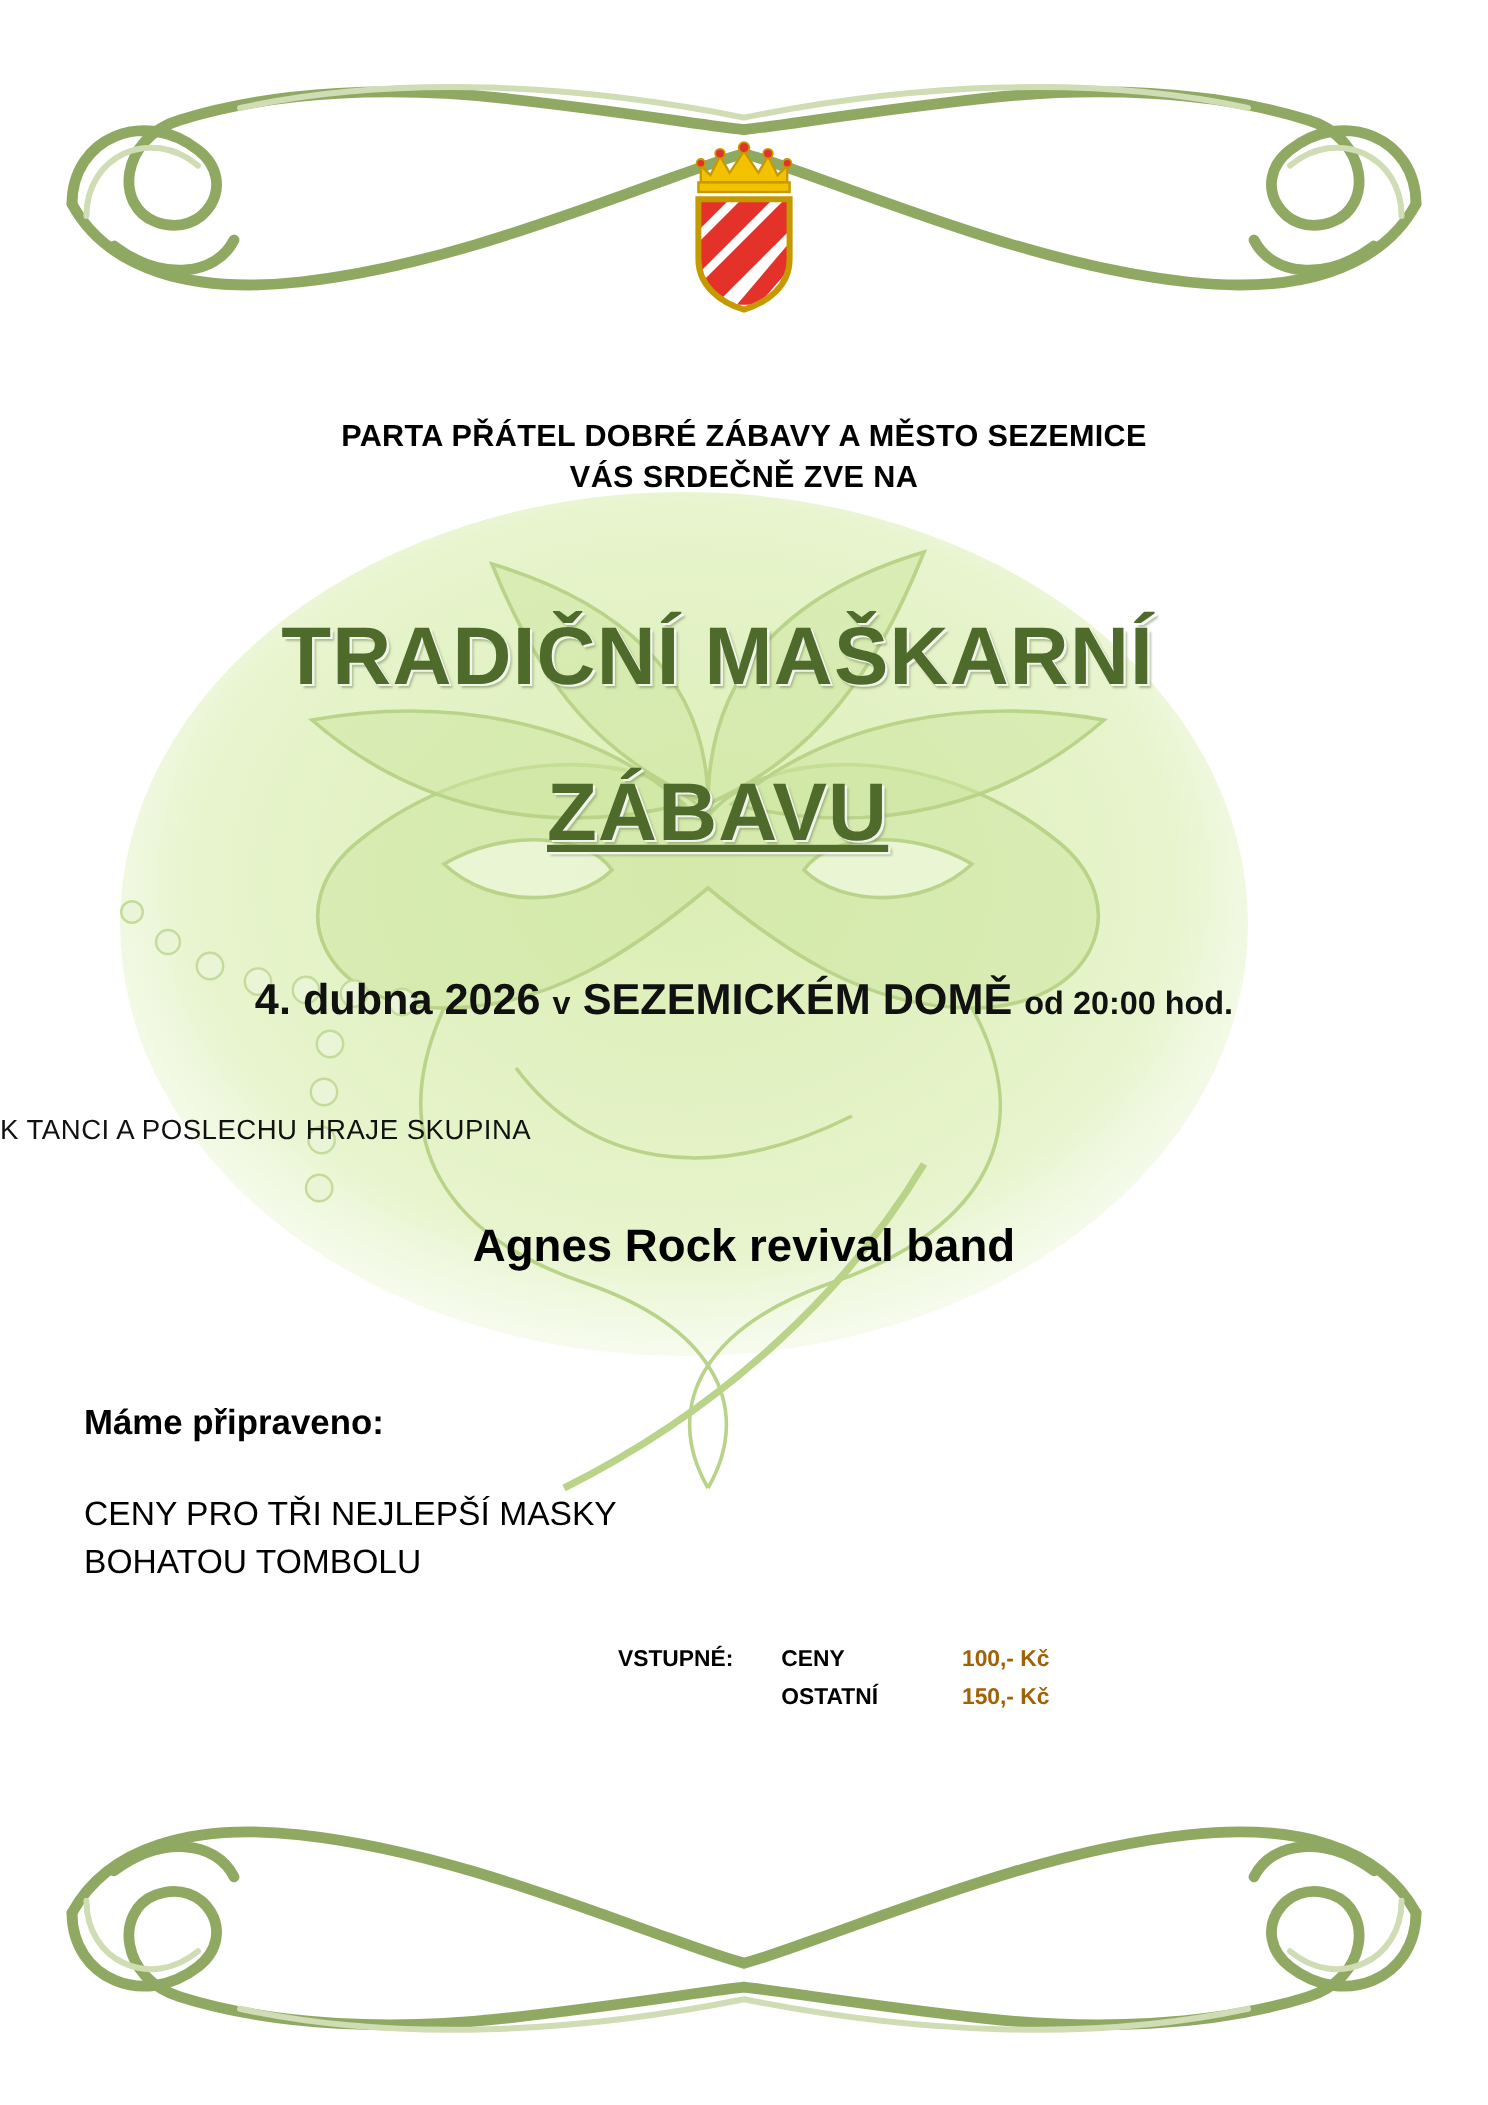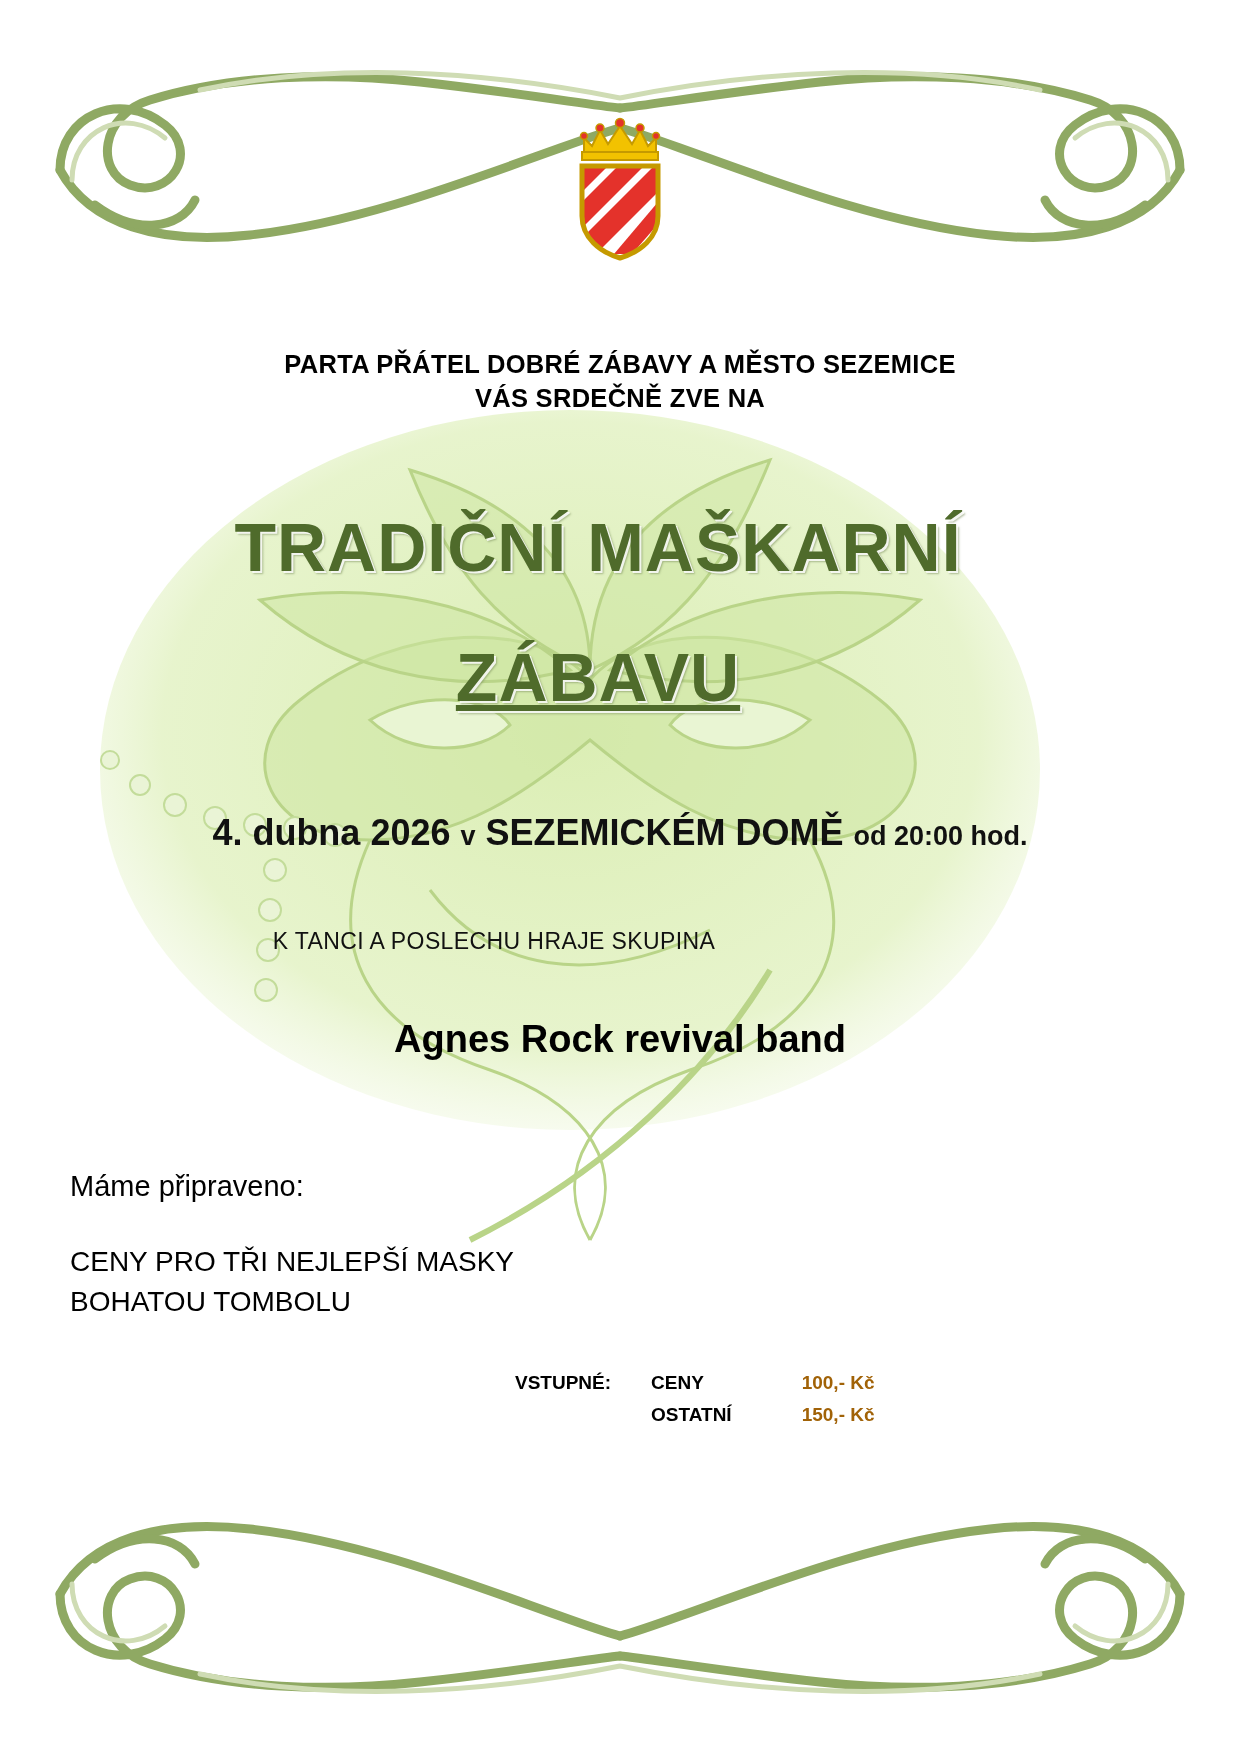--- a/index.html
+++ b/index.html
@@ -94,21 +94,21 @@
     font-size: 36px;
     color: #111;
   }
   .dateline .sm { font-size: 27px; font-weight: bold; }
 
   .bandintro {
     position: absolute;
     top: 928px;
     left: 0;
     width: 988px;
-    text-align: center;
+    text-align: left;
     font-size: 23px;
     font-weight: normal;
     color: #111;
     letter-spacing: 0.4px;
   }
 
   .bandname {
     position: absolute;
     top: 990px;
     left: 0;
@@ -118,21 +118,21 @@
     font-weight: bold;
     color: #000;
     margin-top: 28px;
   }
 
   .prep-title {
     position: absolute;
     top: 1170px;
     left: 70px;
     font-size: 29px;
-    font-weight: normal;
+    font-weight: bold;
     color: #000;
   }
   .prep-list {
     position: absolute;
     top: 1242px;
     left: 70px;
     font-size: 28px;
     font-weight: normal;
     line-height: 1.42;
     color: #000;

